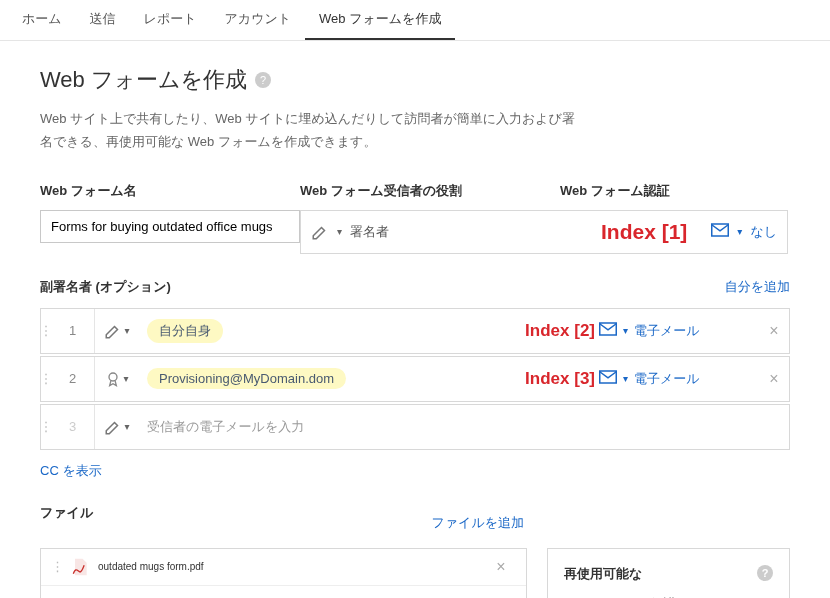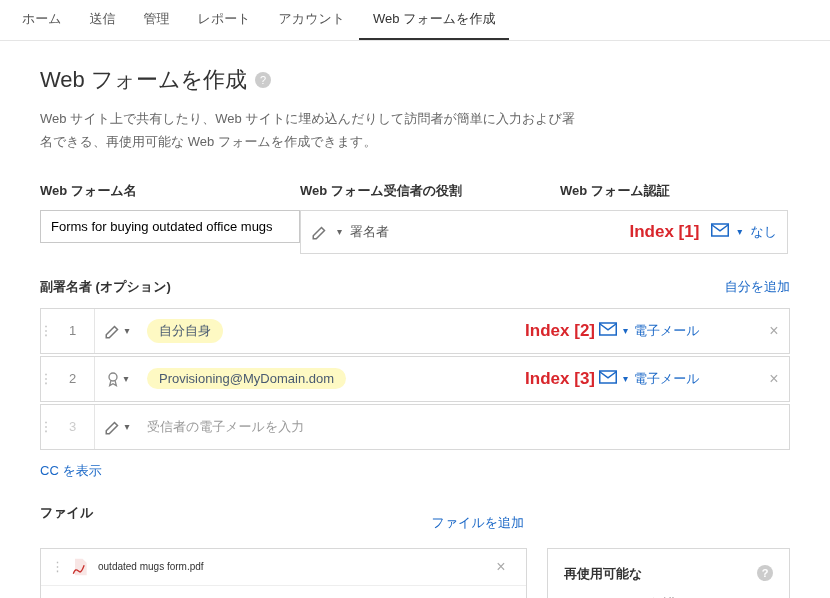--- a/index.html
+++ b/index.html
@@ -13,21 +13,21 @@
 .help-icon { width: 16px; height: 16px; border-radius: 50%; background: #ccc; color: #fff; font-size: 11px; display: inline-flex; align-items: center; justify-content: center; }
 .desc { color: #666; line-height: 1.8; margin-bottom: 28px; font-size: 13px; max-width: 540px; }
 .row3 { display: flex; margin-bottom: 24px; }
 .col-name { width: 260px; }
 .label { font-weight: 600; font-size: 13px; margin-bottom: 10px; color: #333; }
 .input-box { border: 1px solid #c8c8c8; padding: 8px 10px; width: 100%; background: #fff; font-size: 13px; }
 .role-line { display: flex; align-items: center; gap: 8px; border: 1px solid #d8d8d8; padding: 2px 10px; width: 488px; height: 44px; }
 .pen-icon { width: 18px; height: 18px; display: inline-flex; align-items: center; justify-content: center; }
 .chev { font-size: 10px; color: #666; }
 .role-text { color: #555; }
-.index-label { color: #d9262c; font-weight: 700; font-size: 17px; margin-left: auto; margin-right: 4px; }
+.index-label { color: #d9262c; font-weight: 700; font-size: 21px; margin-left: auto; margin-right: 16px; }
 .mail-icon { color: #1b68c7; }
 .auth-none { color: #1b68c7; }
 .section-title { font-weight: 600; margin: 20px 0 12px; display: flex; justify-content: space-between; align-items: center; }
 .link { color: #1b68c7; cursor: pointer; font-weight: 400; }
 .roster-row { display: flex; align-items: center; border: 1px solid #d8d8d8; height: 46px; margin-bottom: 2px; }
 .drag-handle { width: 10px; display: flex; align-items: center; justify-content: center; color: #bbb; }
 .idx-cell { width: 44px; text-align: center; color: #888; border-right: 1px solid #e5e5e5; height: 100%; display: flex; align-items: center; justify-content: center; }
 .role-ctrl { width: 44px; display: flex; align-items: center; justify-content: center; gap: 2px; }
 .chip { background: #fef9c3; border-radius: 12px; padding: 3px 12px; color: #495a70; font-size: 13px; }
 .email-cell { flex: 1; display: flex; align-items: center; gap: 10px; padding-left: 8px; }
@@ -48,21 +48,20 @@
 .opts-title { display: flex; justify-content: space-between; font-weight: 600; margin-bottom: 12px; }
 .opt-item { display: flex; align-items: center; gap: 8px; color: #555; margin-bottom: 12px; }
 .cb { width: 12px; height: 12px; border: 1px solid #888; display: inline-block; }
 </style>
 </head>
 <body>
 
 <nav class="nav">
   <div class="nav-item">ホーム</div>
   <div class="nav-item">送信</div>
-  <div class="nav-item">管理</div>
   <div class="nav-item">レポート</div>
   <div class="nav-item">アカウント</div>
   <div class="nav-item active">Web フォームを作成</div>
 </nav>
 
 <div class="content">
   <div class="title-row">
     <h1 class="page-title">Web フォームを作成</h1>
     <span class="help-icon">?</span>
   </div>

